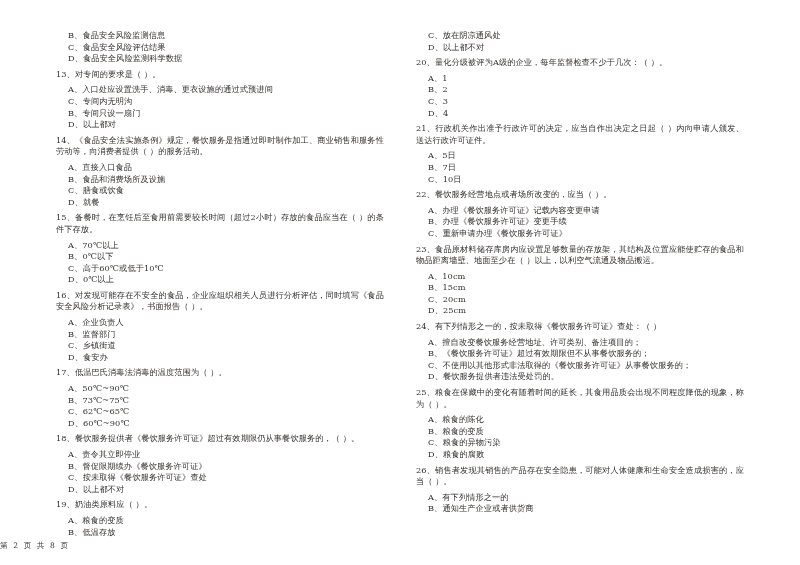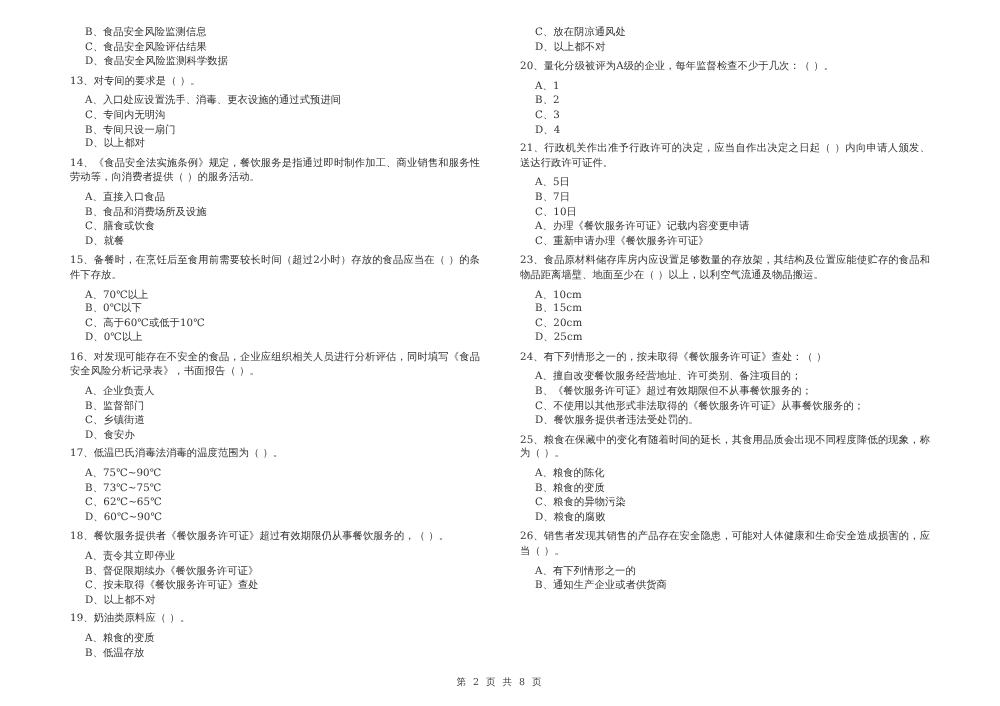--- a/index.html
+++ b/index.html
@@ -12,21 +12,21 @@
     background: #ffffff;
     font-family: "DejaVu Serif", "Liberation Serif", serif;
     color: #2e2e2e;
     overflow: hidden;
   }
   .page {
     position: relative;
     width: 800px;
     height: 565px;
     box-sizing: border-box;
-    padding: 20px 52px 0 52px;
+    padding: 30px 52px 0 52px;
   }
   .columns {
     display: flex;
     flex-direction: row;
     align-items: flex-start;
     justify-content: space-between;
     height: 490px;
   }
   .col {
     width: 336px;
@@ -52,21 +52,21 @@
     padding: 0 0 0 16px;
     letter-spacing: 0.1px;
     color: #33312f;
     white-space: nowrap;
   }
   .footer {
     position: absolute;
     left: 0;
     right: 0;
     bottom: 14px;
-    text-align: center;
+    text-align: left;
     font-size: 7.6px;
     letter-spacing: 1.6px;
     color: #3a3a3a;
   }
 </style>
 </head>
 <body>
 
 <div class="page">
   <div class="columns">
@@ -88,21 +88,21 @@
         <div class="opt">A、70℃以上</div>
         <div class="opt">B、0℃以下</div>
         <div class="opt">C、高于60℃或低于10℃</div>
         <div class="opt">D、0℃以上</div>
         <div class="qstem">16、对发现可能存在不安全的食品，企业应组织相关人员进行分析评估，同时填写《食品安全风险分析记录表》，书面报告（        ）。</div>
         <div class="opt">A、企业负责人</div>
         <div class="opt">B、监督部门</div>
         <div class="opt">C、乡镇街道</div>
         <div class="opt">D、食安办</div>
         <div class="qstem">17、低温巴氏消毒法消毒的温度范围为（      ）。</div>
-        <div class="opt">A、75℃~90℃</div>
+        <div class="opt">A、50℃~90℃</div>
         <div class="opt">B、73℃~75℃</div>
         <div class="opt">C、62℃~65℃</div>
         <div class="opt">D、60℃~90℃</div>
         <div class="qstem">18、餐饮服务提供者《餐饮服务许可证》超过有效期限仍从事餐饮服务的，（      ）。</div>
         <div class="opt">A、责令其立即停业</div>
         <div class="opt">B、督促限期续办《餐饮服务许可证》</div>
         <div class="opt">C、按未取得《餐饮服务许可证》查处</div>
         <div class="opt">D、以上都不对</div>
         <div class="qstem">19、奶油类原料应（      ）。</div>
         <div class="opt">A、粮食的变质</div>
@@ -113,21 +113,23 @@
         <div class="opt">D、以上都不对</div>
         <div class="qstem">20、量化分级被评为A级的企业，每年监督检查不少于几次：（      ）。</div>
         <div class="opt">A、1</div>
         <div class="opt">B、2</div>
         <div class="opt">C、3</div>
         <div class="opt">D、4</div>
         <div class="qstem">21、行政机关作出准予行政许可的决定，应当自作出决定之日起（      ）内向申请人颁发、送达行政许可证件。</div>
         <div class="opt">A、5日</div>
         <div class="opt">B、7日</div>
         <div class="opt">C、10日</div>
+        <div class="qstem">22、餐饮服务经营地点或者场所改变的，应当（      ）。</div>
         <div class="opt">A、办理《餐饮服务许可证》记载内容变更申请</div>
+        <div class="opt">B、办理《餐饮服务许可证》变更手续</div>
         <div class="opt">C、重新申请办理《餐饮服务许可证》</div>
         <div class="qstem">23、食品原材料储存库房内应设置足够数量的存放架，其结构及位置应能使贮存的食品和物品距离墙壁、地面至少在（      ）以上，以利空气流通及物品搬运。</div>
         <div class="opt">A、10cm</div>
         <div class="opt">B、15cm</div>
         <div class="opt">C、20cm</div>
         <div class="opt">D、25cm</div>
         <div class="qstem">24、有下列情形之一的，按未取得《餐饮服务许可证》查处：（      ）</div>
         <div class="opt">A、擅自改变餐饮服务经营地址、许可类别、备注项目的；</div>
         <div class="opt">B、《餐饮服务许可证》超过有效期限但不从事餐饮服务的；</div>
         <div class="opt">C、不使用以其他形式非法取得的《餐饮服务许可证》从事餐饮服务的；</div>

